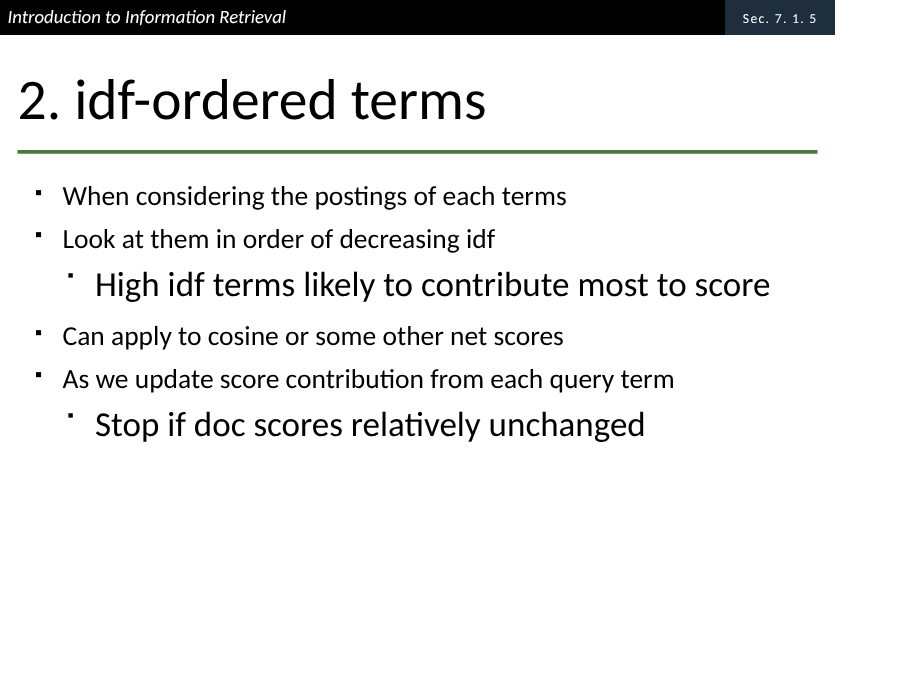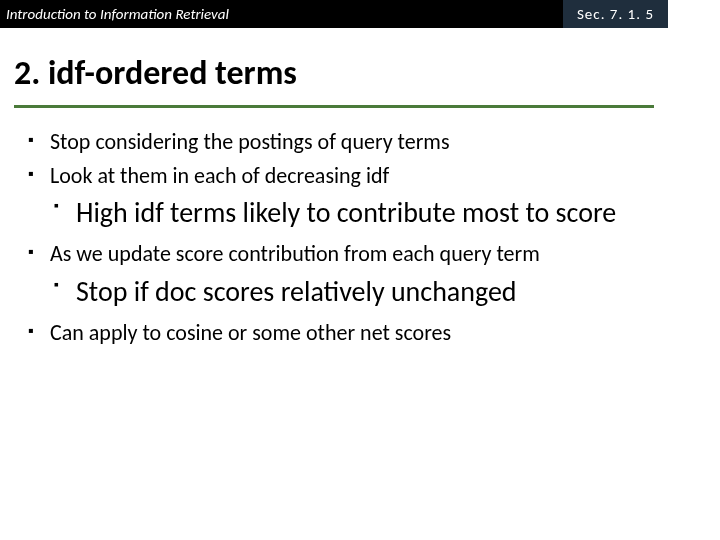--- a/index.html
+++ b/index.html
@@ -1,22 +1,22 @@
 <!DOCTYPE html>
 <html><head>
 <meta charset="utf-8">
 <style>
   * { margin: 0; padding: 0; box-sizing: border-box; }
   html, body { width: 720px; height: 540px; background: #fff; font-family: Calibri, "Segoe UI", Arial, sans-serif; }
   .slide { width: 668px; height: 540px; position: relative; }
   .header-bar { width: 100%; height: 28px; background: #000; display: flex; justify-content: space-between; align-items: center; }
   .header-left { color: #fff; font-style: italic; font-size: 15px; padding-left: 6px; }
-  .header-right { background: #1f2e3d; color: #fff; font-size: 15px; padding: 0 14px; height: 100%; display: flex; align-items: center; letter-spacing: 1px; }
+  .header-right { background: #1f2e3d; color: #fff; font-size: 11px; padding: 0 14px; height: 100%; display: flex; align-items: center; letter-spacing: 1px; }
   .title-wrap { padding: 24px 14px 6px 14px; }
-  .title { font-size: 34px; color: #000; font-weight: 700; }
+  .title { font-size: 46px; color: #000; font-weight: 400; }
   .rule { margin: 6px 14px 0 14px; height: 3px; background: #4a7a3a; }
   .content { padding: 20px 24px 0 24px; font-size: 22px; color: #000; line-height: 1.25; }
   ul { list-style: none; }
   .lvl1 > li { position: relative; padding-left: 26px; margin-bottom: 6px; }
   .lvl1 > li::before { content: "\25AA"; position: absolute; left: 4px; top: 2px; font-size: 16px; color: #000; }
   .lvl2 { margin-top: 6px; margin-bottom: 10px; }
   .lvl2 > li { position: relative; padding-left: 26px; font-size: 28px; margin-bottom: 4px; }
   .lvl2 > li::before { content: "\25AA"; position: absolute; left: 4px; top: 2px; font-size: 14px; color: #000; }
 </style>
 </head>
@@ -28,30 +28,30 @@
     <div class="header-right">Sec. 7. 1. 5</div>
   </div>
 
   <div class="title-wrap">
     <h1 class="title">2. idf-ordered terms</h1>
   </div>
   <div class="rule"></div>
 
   <div class="content">
     <ul class="lvl1">
-      <li><span>Stop considering the postings of query terms</span></li>
+      <li><span>When considering the postings of each terms</span></li>
       <li>
-        <span>Look at them in each of decreasing idf</span>
+        <span>Look at them in order of decreasing idf</span>
         <ul class="lvl2">
           <li><span>High idf terms likely to contribute most to score</span></li>
         </ul>
       </li>
+      <li><span>Can apply to cosine or some other net scores</span></li>
       <li>
         <span>As we update score contribution from each query term</span>
         <ul class="lvl2">
           <li><span>Stop if doc scores relatively unchanged</span></li>
         </ul>
       </li>
-      <li><span>Can apply to cosine or some other net scores</span></li>
     </ul>
   </div>
 
 </div>
 
 </body></html>

